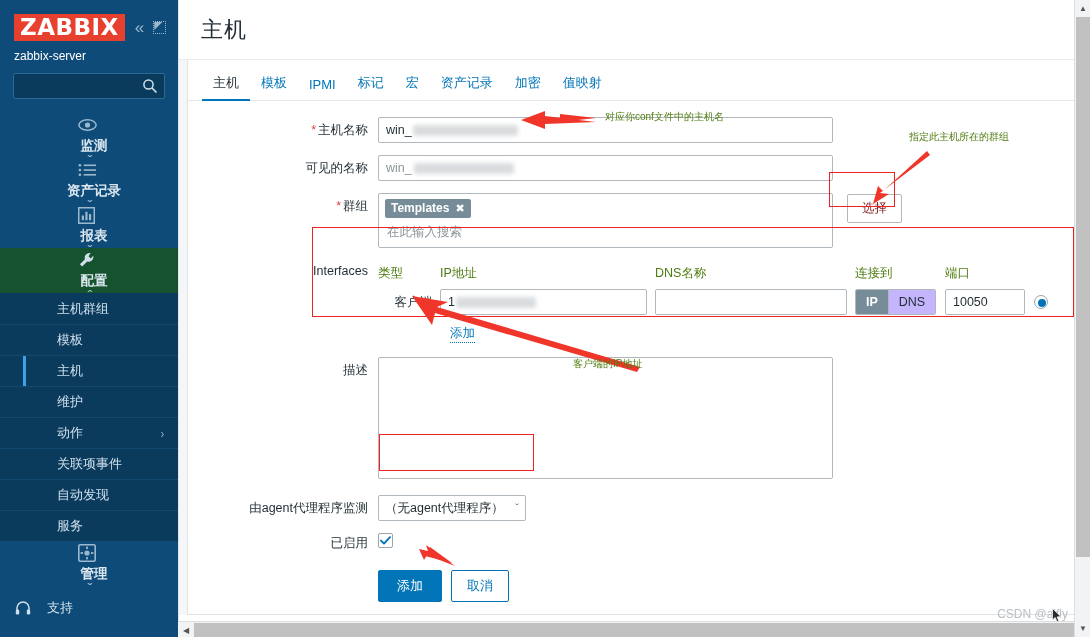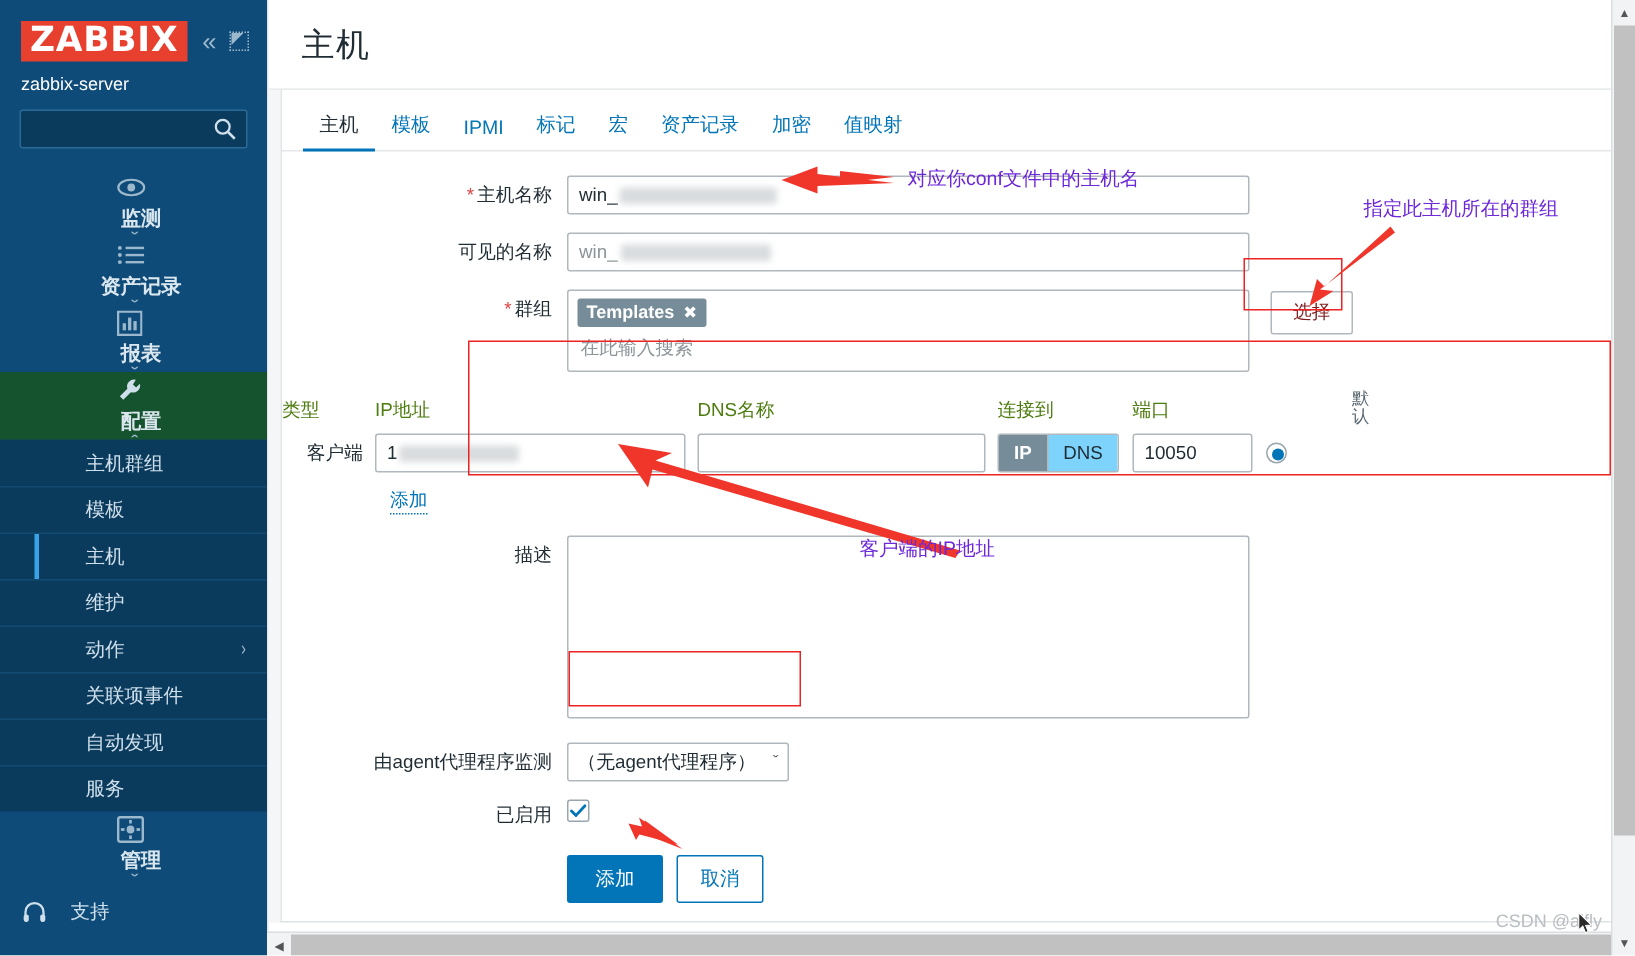--- a/index.html
+++ b/index.html
@@ -380,21 +380,21 @@
     border-radius: 2px;
     overflow: hidden;
     height: 26px;
   }
   .seg div {
     padding: 0 10px;
     display: flex;
     align-items: center;
     font-size: 12.5px;
     color: #1f2c33;
-    background: #7dd3fc;
+    background: #c4b5fd;
     cursor: pointer;
   }
   .seg div.on {
     background: #768d99;
     color: #fff;
     font-weight: bold;
   }
   .seg div + div { border-left: 1px solid #b0b8bd; }
   .radio-on {
     width: 14px; height: 14px;
@@ -467,22 +467,22 @@
     align-items: center;
     justify-content: center;
     cursor: pointer;
   }
   .chk svg { display: block; }
   .btn-row { display: flex; gap: 9px; }
 
   
   .ann {
     position: absolute;
-    color: #6d28d9;
-    font-size: 13px;
+    color: #4d7c0f;
+    font-size: 10px;
     white-space: nowrap;
     pointer-events: none;
   }
   .redbox {
     position: absolute;
     border: 1px solid #ee2222;
     pointer-events: none;
   }
   .ovl-svg {
     position: absolute;
@@ -739,20 +739,21 @@
                 <span class="x">✖</span>
               </span>
               <div class="ms-ph">在此输入搜索</div>
             </div>
             <div style="margin-left:14px;margin-top:1px;">
               <button class="btn btn-outline">选择</button>
             </div>
           </div>
 
           <div class="frow" style="margin-bottom:6px;">
+            <div class="flabel" style="padding-top:4px;">Interfaces</div>
             <div class="iface-wrap">
               <div class="iface-head">
                 <div class="ih-type">类型</div>
                 <div class="ih-ip">IP地址</div>
                 <div class="ih-dns">DNS名称</div>
                 <div class="ih-conn">连接到</div>
                 <div class="ih-port">端口</div>
                 <div class="ih-def"></div>
               </div>
 

